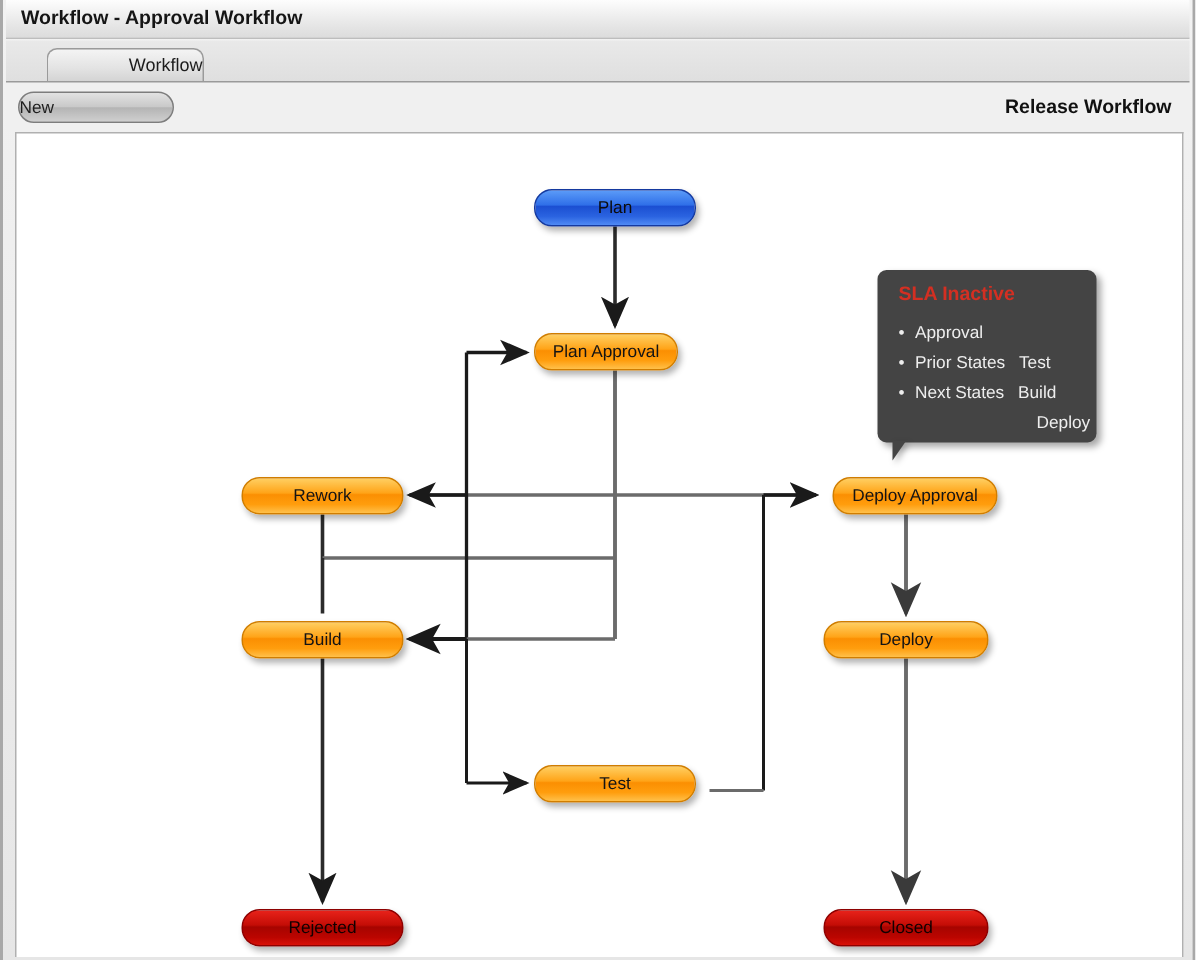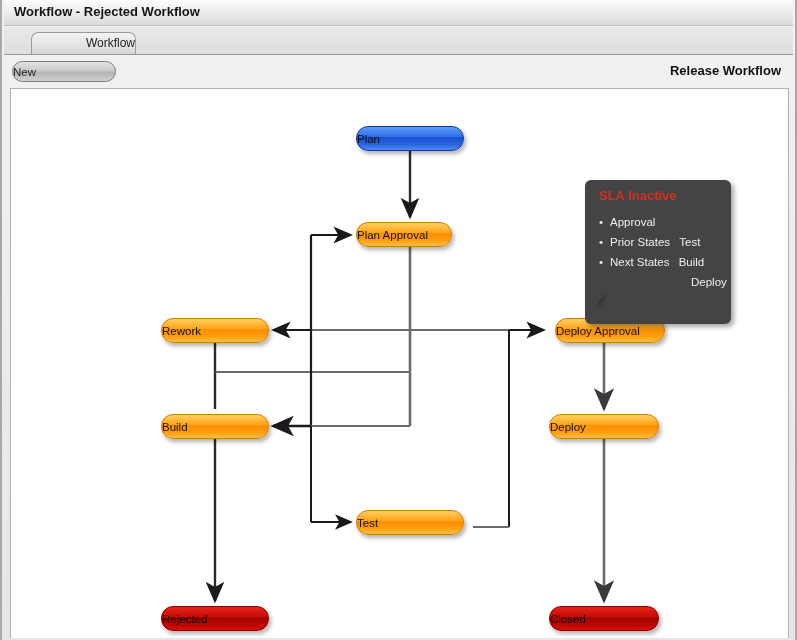--- a/index.html
+++ b/index.html
@@ -86,21 +86,21 @@
     overflow:hidden;
   }
   .canvas svg{position:absolute;left:0;top:0;}
 
   
   .node{
     position:absolute;height:25px;
     border-radius:12px;
     box-sizing:border-box;
     font-size:11.5px;
-    line-height:25px;
+    text-align:center;line-height:25px;
     color:#141414;
     cursor:pointer;
     box-shadow:2px 3px 4px rgba(0,0,0,0.30);
     overflow:hidden;
     white-space:nowrap;
   }
   .node.blue{
     background:linear-gradient(to bottom,#5b9bf8 0%,#2f6fe8 42%,#1b4fd2 46%,#2a63e0 75%,#4f8af4 100%);
     border:1px solid #14399f;
     color:#0c0c0c;
@@ -110,21 +110,21 @@
     border:1px solid #d07d00;
   }
   .node.red{
     background:linear-gradient(to bottom,#e8221a 0%,#c40d06 42%,#a60400 48%,#bb0500 78%,#d81008 100%);
     border:1px solid #8d0000;
     color:#120000;
   }
 
   
   .tooltip{
-    position:absolute;left:583px;top:180px;width:146px;height:144px;
+    position:absolute;left:583px;top:180px;width:146px;height:115px;
     background:#444444;
     border-radius:6px;
     box-shadow:3px 3px 5px rgba(0,0,0,0.35);
     z-index:20;
   }
   .tooltip .ttl{
     position:absolute;left:14px;top:8px;
     font-size:13px;font-weight:bold;color:#d42f22;
   }
   .tooltip ul{
@@ -150,21 +150,21 @@
     border-bottom:13px solid transparent;
     filter:drop-shadow(2px 2px 2px rgba(0,0,0,0.3));
   }
 </style>
 </head>
 <body>
 
 <div id="app">
 
   <div class="titlebar">
-    <div class="t">Workflow - Rejected Workflow</div>
+    <div class="t">Workflow - Approval Workflow</div>
   </div>
 
   <div class="tabstrip">
     <div class="tab active">Workflow</div>
   </div>
 
   <div class="toolbar">
     <div class="newbtn">New</div>
     <div class="rtitle">Release Workflow</div>
   </div>

